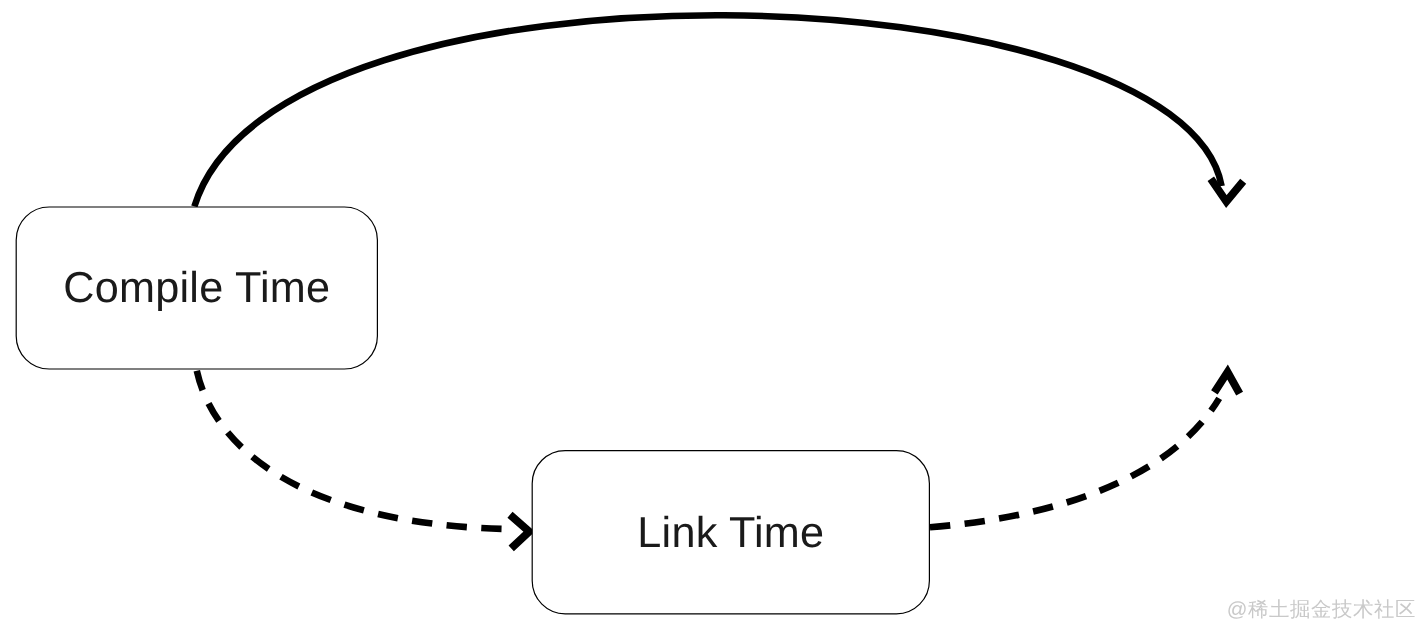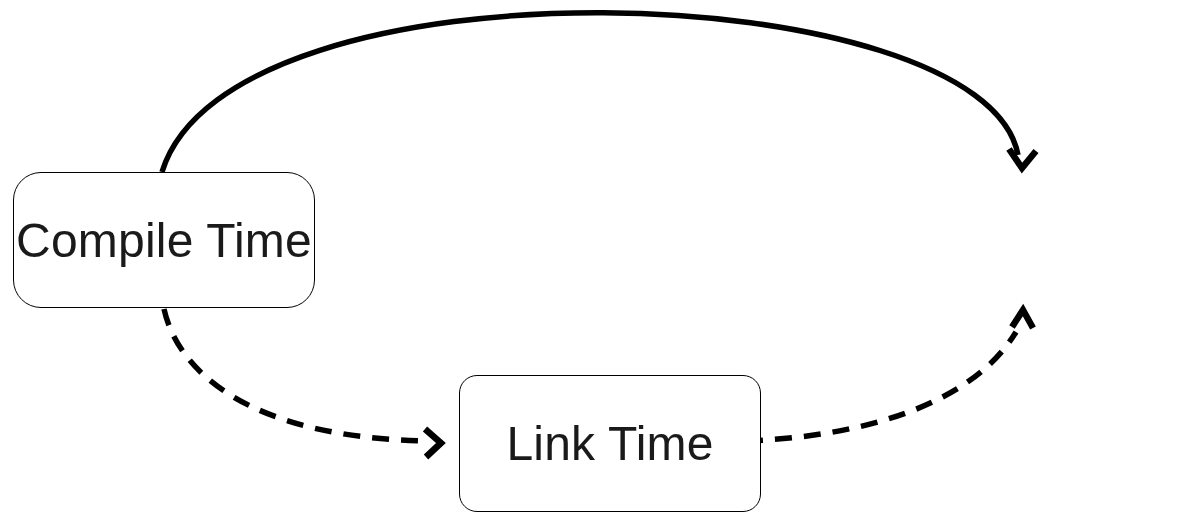--- a/index.html
+++ b/index.html
@@ -27,28 +27,28 @@
     position: absolute;
     box-sizing: border-box;
     background: #ffffff;
     border: 1.8px solid #000000;
     border-radius: 28px;
     display: flex;
     align-items: center;
     justify-content: center;
   }
   .node-label {
-    font-size: 48px;
+    font-size: 36px;
     color: #1a1a1a;
     letter-spacing: 0.2px;
     white-space: nowrap;
   }
   .node-compile { left: 13px;  top: 172px; width: 302px; height: 136px; }
   .node-run     { left: 873px; top: 172px; width: 303px; height: 136px; }
-  .node-link    { left: 459px; top: 375px; width: 302px; height: 137px; border-radius: 18px; }
+  .node-link    { left: 443px; top: 375px; width: 332px; height: 137px; }
 
   .edge-solid {
     fill: none;
     stroke: #000000;
     stroke-width: 5.5;
   }
   .edge-dashed {
     fill: none;
     stroke: #000000;
     stroke-width: 5.5;
@@ -89,14 +89,15 @@
 
   <div class="node node-compile">
     <span class="node-label">Compile Time</span>
   </div>
 
 
   <div class="node node-link">
     <span class="node-label">Link Time</span>
   </div>
 
+  <div class="watermark">@稀土掘金技术社区</div>
 
 </div>
 
 </body></html>

